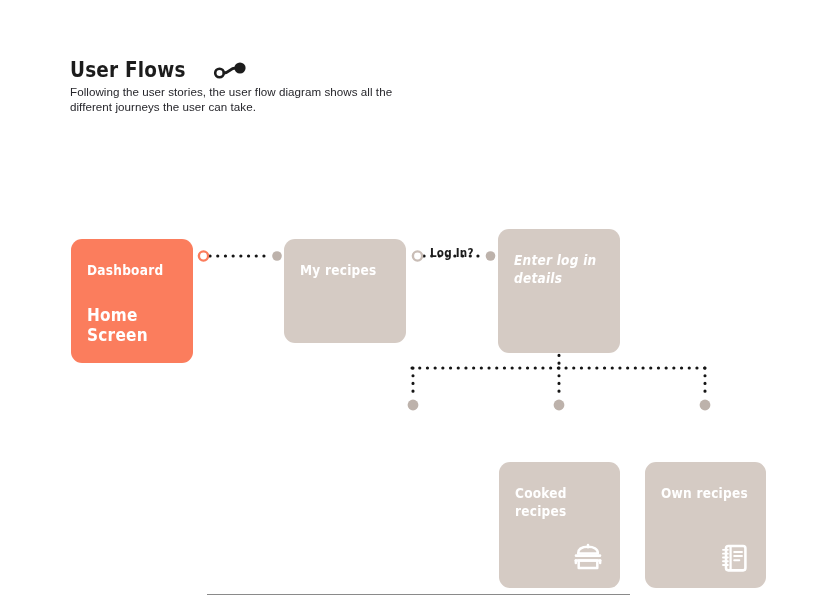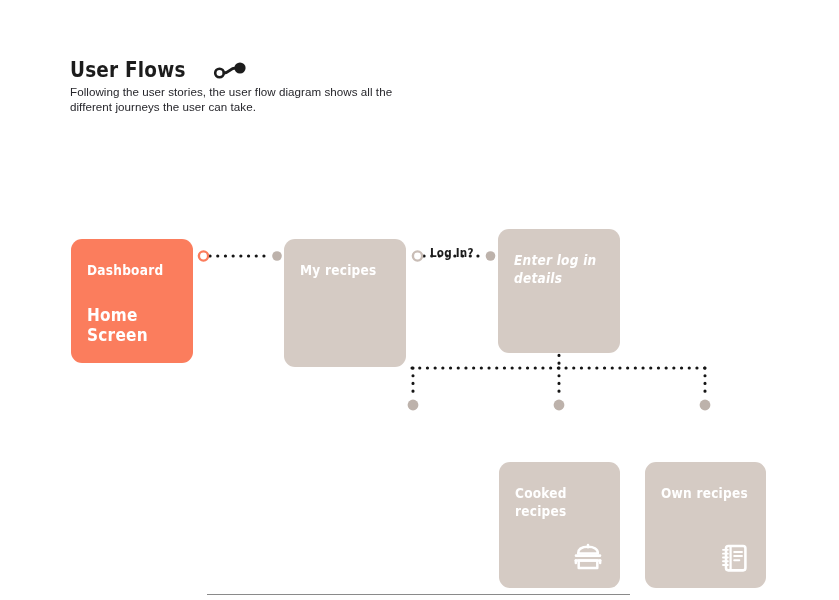--- a/index.html
+++ b/index.html
@@ -103,21 +103,21 @@
   .card-icon {
     position: absolute;
     right: 13px;
     bottom: 11px;
     width: 38px;
     height: 38px;
   }
 
   
   #card-dashboard      { left: 71px;  top: 195px; width: 122px; height: 124px; }
-  #card-my-recipes     { left: 284px; top: 195px; width: 122px; height: 128px; }
+  #card-my-recipes     { left: 284px; top: 195px; width: 122px; height: 104px; }
   #card-login-details  { left: 498px; top: 185px; width: 122px; height: 124px; font-style: italic; }
   #card-favourised     { left: 353px; top: 418px; width: 121px; height: 126px; }
   #card-cooked         { left: 499px; top: 418px; width: 121px; height: 126px; }
   #card-own            { left: 645px; top: 418px; width: 121px; height: 126px; }
 
   
   .edge-label {
     position: absolute;
     font-family: "DejaVu Sans Condensed", "Liberation Sans Narrow", "Liberation Sans", sans-serif;
     font-size: 11.6px;

